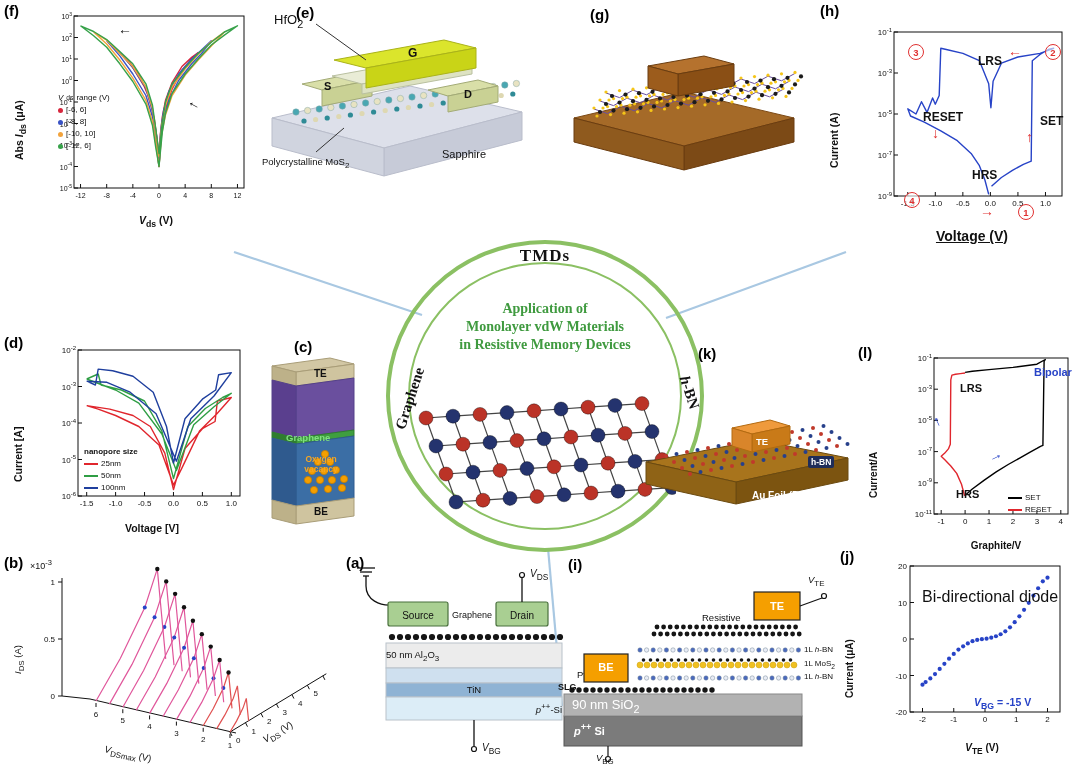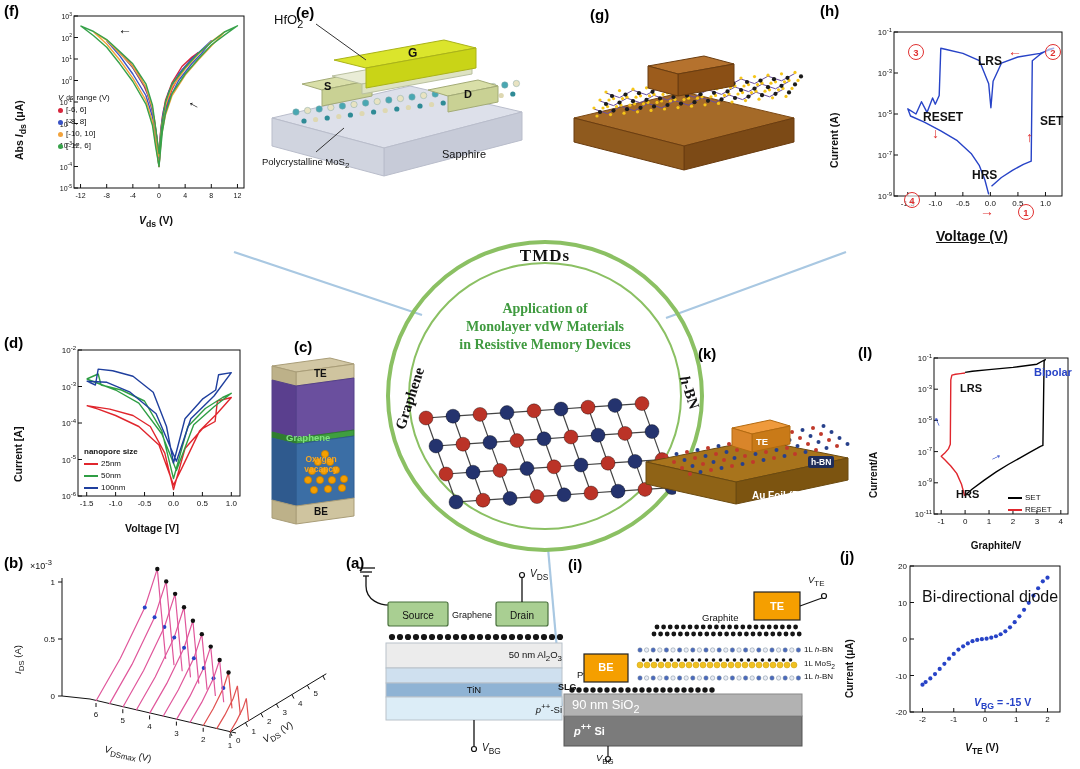--- a/index.html
+++ b/index.html
@@ -836,21 +836,21 @@
       <rect x="54" y="104" width="176" height="15" fill="#cfe0ef" stroke="#b9c2ca"></rect>
       <rect x="54" y="119" width="176" height="14" fill="#8fb3d4" stroke="#b9c2ca"></rect>
       <rect x="54" y="133" width="176" height="23" fill="#dcedf7" stroke="#b9c2ca"></rect>
       <line x1="142" y1="156" x2="142" y2="182" stroke="#111" stroke-width="1.3"></line>
       <circle cx="142" cy="185" r="2.5" fill="#fff" stroke="#111" stroke-width="1.2"></circle>
     </svg>
     <span class="slabel" style="left:56px;top:58px;width:60px;text-align:center;font-size:10px;">Source</span>
     <span class="slabel" style="left:114px;top:58px;width:52px;text-align:center;font-size:9px;">Graphene</span>
     <span class="slabel" style="left:164px;top:58px;width:52px;text-align:center;font-size:10px;">Drain</span>
     <span class="slabel" style="left:198px;top:16px;font-size:10px;"><i>V</i><sub>DS</sub></span>
-    <span class="slabel" style="left:54px;top:97px;width:176px;text-align:right;font-size:9.5px;">50 nm Al<sub>2</sub>O<sub>3</sub></span>
+    <span class="slabel" style="left:54px;top:97px;width:176px;text-align:left;font-size:9.5px;">50 nm Al<sub>2</sub>O<sub>3</sub></span>
     <span class="slabel" style="left:54px;top:117px;width:200px;text-align:right;font-size:9.5px;">Pt</span>
     <span class="slabel" style="left:54px;top:132px;width:176px;text-align:center;font-size:9.5px;">TiN</span>
     <span class="slabel" style="left:54px;top:150px;width:176px;text-align:right;font-size:9.5px;"><i>p</i><sup>++</sup>-Si</span>
     <span class="slabel" style="left:150px;top:190px;font-size:10px;"><i>V</i><sub>BG</sub></span>
   </div>
 
   <div class="panel" id="panel-i" style="left:556px;top:556px;width:284px;height:212px;z-index:1;">
     <span class="ptag" style="left:12px;top:0px;">(i)</span>
     <svg width="284" height="202" style="position:absolute;left:0;top:8px;">
       <rect x="8" y="152" width="238" height="30" fill="#7b7b7b" stroke="#555"></rect>
@@ -1025,21 +1025,21 @@
       <line x1="52" y1="182" x2="52" y2="192" stroke="#111" stroke-width="1.2"></line>
       <circle cx="52" cy="195" r="2.5" fill="#fff" stroke="#111" stroke-width="1.2"></circle>
     </svg>
     <span class="slabel bold" style="left:18px;top:166px;font-size:11px;color:#fff;"><i>p</i><sup>++</sup> Si</span>
     <span class="slabel" style="left:16px;top:141px;font-size:13px;color:#fff;">90 nm SiO<sub>2</sub></span>
     <span class="slabel bold" style="left:28px;top:105px;width:44px;text-align:center;font-size:11px;color:#fff;">BE</span>
     <span class="slabel bold" style="left:2px;top:126px;font-size:9px;">SLG</span>
     <span class="slabel" style="left:248px;top:116px;font-size:8px;">1L <i>h</i>-BN</span>
     <span class="slabel" style="left:248px;top:103px;font-size:8px;">1L MoS<sub>2</sub></span>
     <span class="slabel" style="left:248px;top:89px;font-size:8px;">1L <i>h</i>-BN</span>
-    <span class="slabel" style="left:146px;top:56px;font-size:9.5px;">Graphite</span>
+    <span class="slabel" style="left:146px;top:56px;font-size:9.5px;">Resistive</span>
     <span class="slabel bold" style="left:198px;top:44px;width:46px;text-align:center;font-size:11px;color:#fff;">TE</span>
     <span class="slabel" style="left:252px;top:18px;font-size:9.5px;"><i>V</i><sub>TE</sub></span>
     <span class="slabel" style="left:40px;top:196px;font-size:9.5px;"><i>V</i><sub>BG</sub></span>
   </div>
 
   <div class="panel" id="panel-j" style="left:834px;top:548px;width:246px;height:221px;z-index:1;">
     <span class="ptag" style="left:6px;top:0px;">(j)</span>
     <span class="vlab bold" style="left:10px;top:150px;font-size:10px;">Current (μA)</span>
     <div class="chart" id="chart-j" style="left:40px;top:10px;width:196px;height:180px;"><svg width="196" height="180" viewBox="0 0 196 180">
           <rect x="36" y="8" width="150" height="146" fill="none" stroke="#111" stroke-width="1"></rect>

